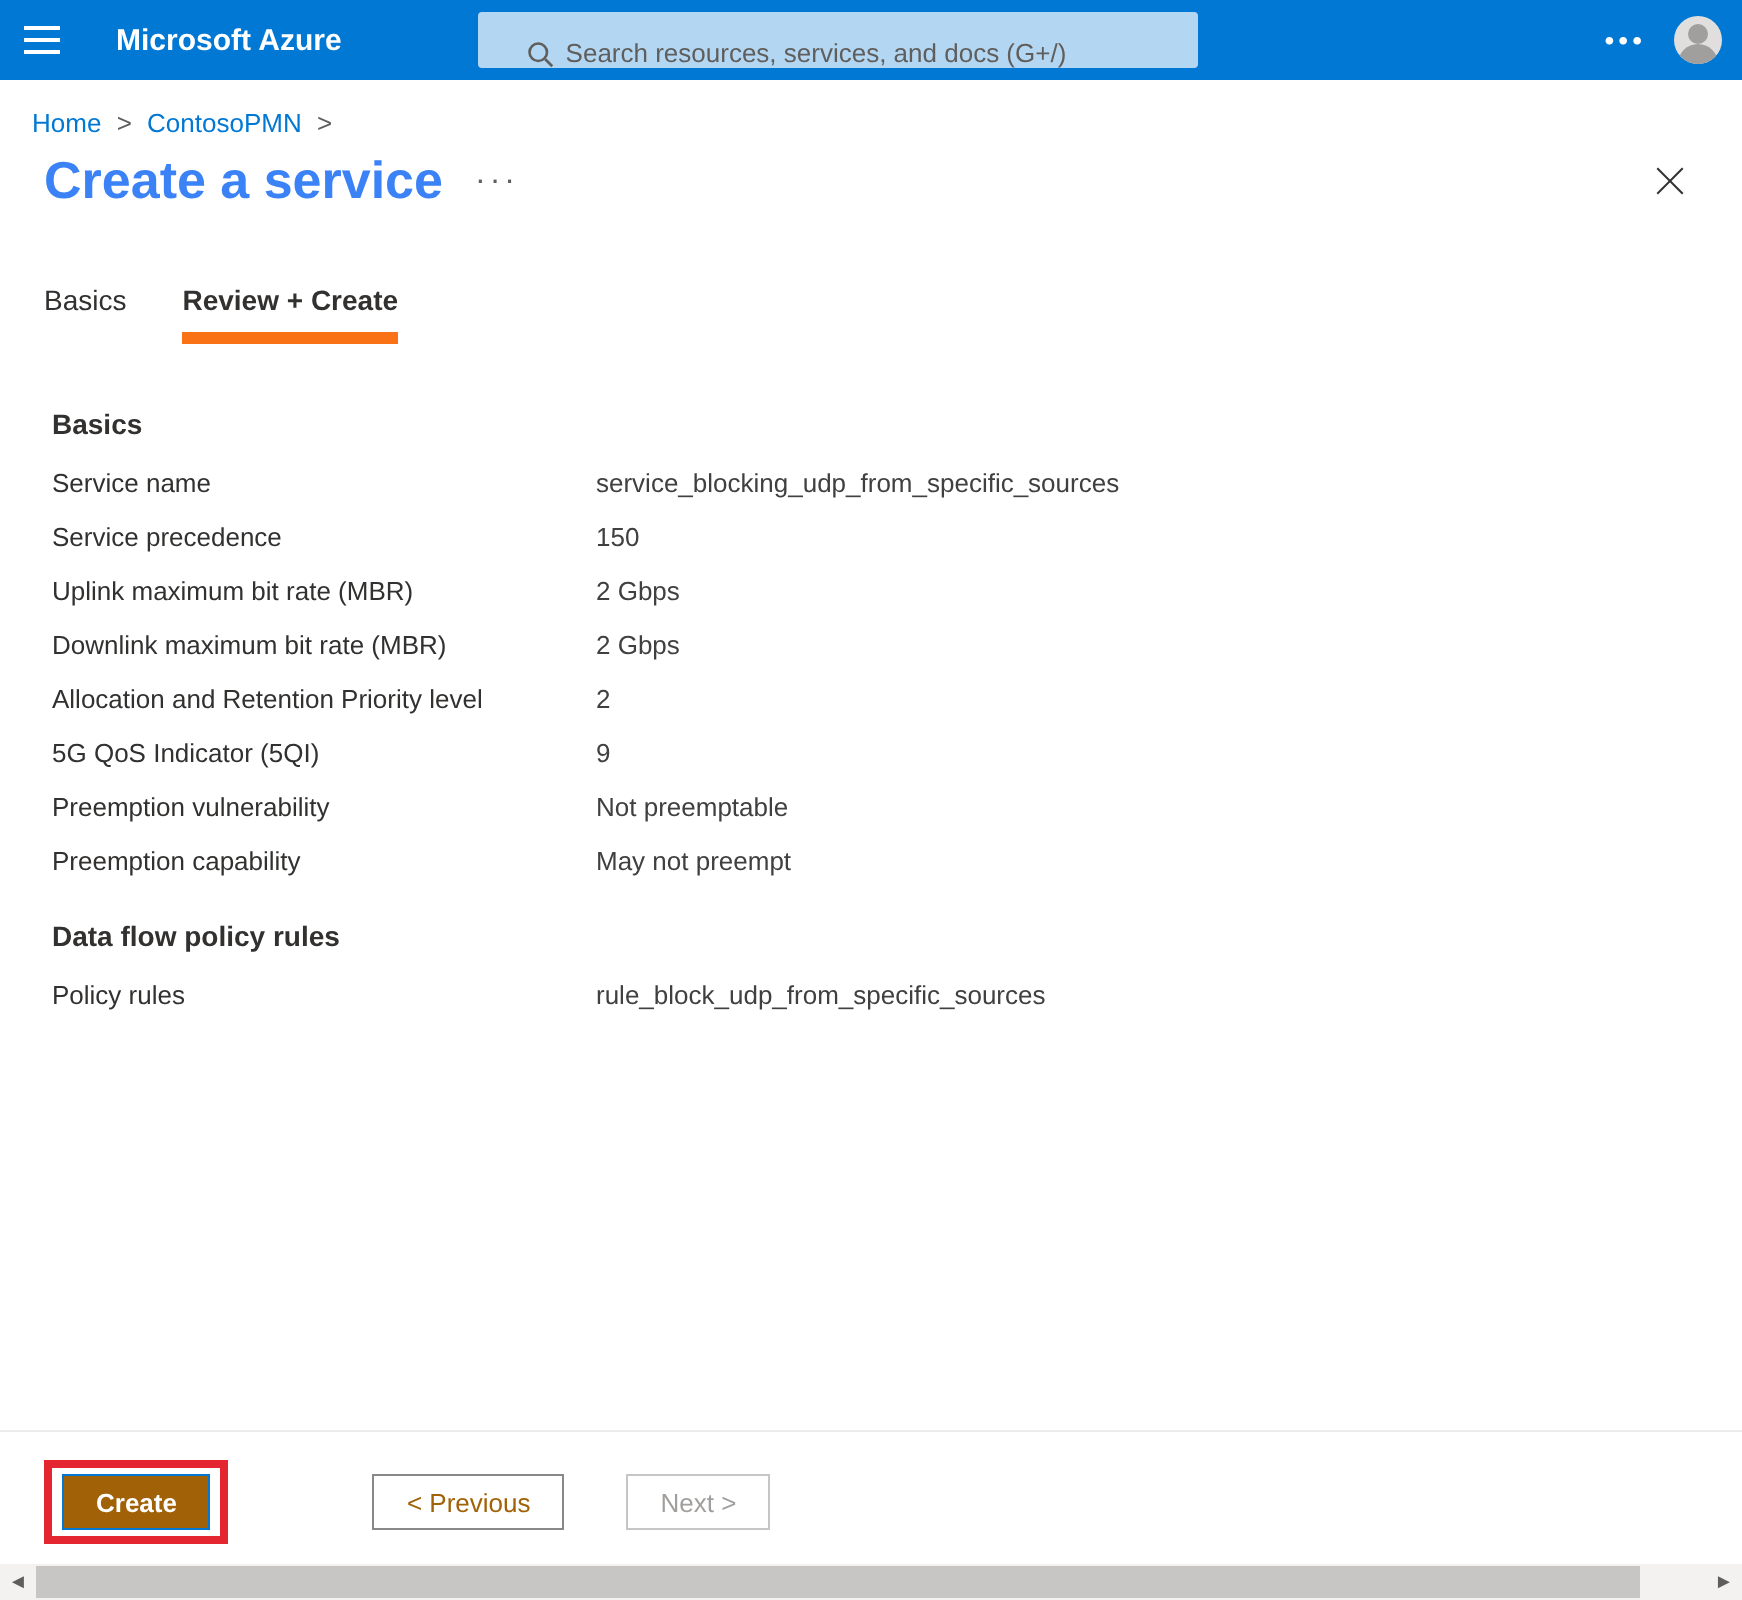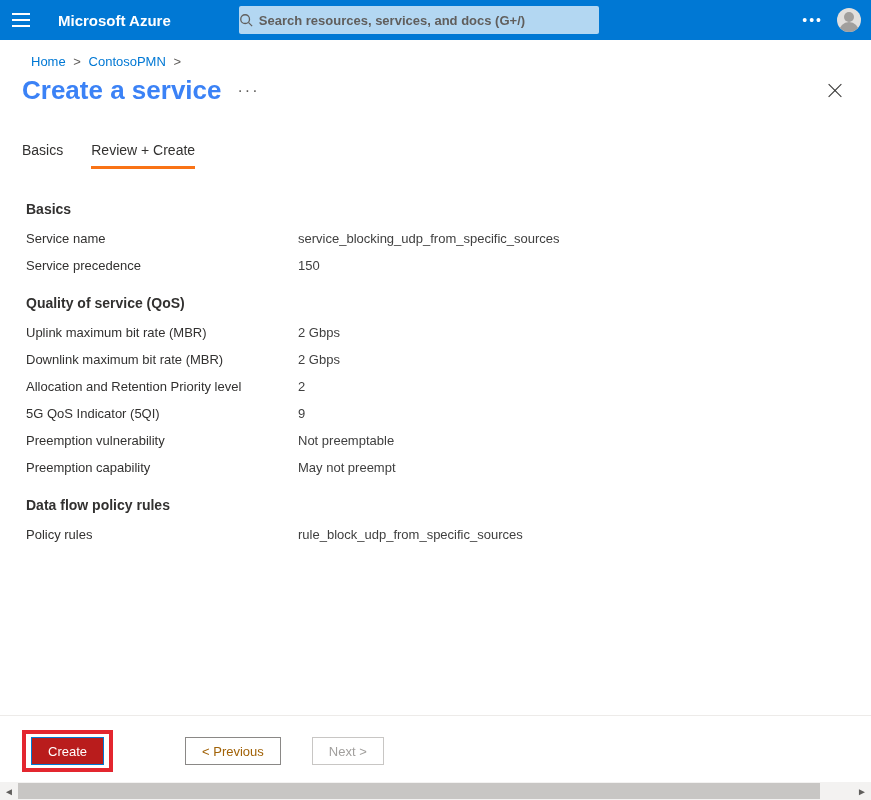--- a/index.html
+++ b/index.html
@@ -4,60 +4,60 @@
 <style>
   * { box-sizing: border-box; margin: 0; padding: 0; }
   html, body { width: 871px; height: 800px; font-family: "Segoe UI", Arial, sans-serif; font-size: 13px; color: #323130; background: #ffffff; overflow: hidden; position: relative; }
 
   
   .topbar { height: 40px; background: #0078d4; display: flex; align-items: center; padding: 0 10px 0 10px; gap: 16px; }
   .hamburger { width: 18px; height: 14px; display: flex; flex-direction: column; justify-content: space-between; cursor: pointer; margin-left: 2px; }
   .hamburger span { height: 2px; background: #fff; }
   .logo { color: #fff; font-weight: 600; font-size: 15px; margin-left: 12px; white-space: nowrap; text-align: center; }
   .search-wrap { flex: 0 0 auto; margin-left: 52px; }
-  .search { width: 360px; height: 28px; background: #b3d7f2; border-radius: 2px; display: flex; align-items: center; padding: 0 0; gap: 6px; font-weight: bold; }
+  .search { width: 360px; height: 28px; background: #b3d7f2; border-radius: 2px; display: flex; align-items: flex-end; padding: 0 24px; gap: 6px; }
   .search svg { fill: none; stroke: #605e5c; }
   .search span { color: #605e5c; font-size: 13px; }
   .topbar-right { margin-left: auto; display: flex; align-items: center; gap: 14px; }
   .dots { color: #fff; letter-spacing: 2px; cursor: pointer; font-size: 14px; }
   .avatar { width: 24px; height: 24px; background: #e1dfdd; border-radius: 50%; position: relative; overflow: hidden; cursor: pointer; }
   .avatar::before { content: ""; position: absolute; top: 4px; left: 7px; width: 10px; height: 10px; border-radius: 50%; background: #a19f9d; }
   .avatar::after { content: ""; position: absolute; bottom: -4px; left: 2px; width: 20px; height: 14px; border-radius: 10px 10px 0 0; background: #a19f9d; }
 
   
-  .breadcrumb { padding: 14px 31px 6px; font-size: 13px; }
+  .breadcrumb { padding: 14px 16px 6px; font-size: 13px; }
   .breadcrumb a { color: #0078d4; text-decoration: none; cursor: pointer; }
   .breadcrumb .sep { color: #605e5c; padding: 0 4px; }
 
   
   .title-row { display: flex; align-items: center; padding: 0 22px; }
   .title { font-size: 26px; font-weight: 600; color: #3b82f6; }
   .title-dots { color: #605e5c; font-size: 16px; margin-left: 16px; cursor: pointer; letter-spacing: 2px; }
   .close-x { margin-left: auto; cursor: pointer; width: 16px; height: 16px; position: relative; margin-right: 6px; }
   .close-x::before, .close-x::after { content: ""; position: absolute; top: 7px; left: -1px; width: 18px; height: 1px; background: #323130; }
   .close-x::before { transform: rotate(45deg); }
   .close-x::after { transform: rotate(-45deg); }
 
   
   .tabs { display: flex; gap: 28px; padding: 36px 22px 0; border-bottom: 0; }
   .tab { font-size: 14px; color: #323130; padding-bottom: 8px; cursor: pointer; }
-  .tab.active { font-weight: 400; border-bottom: 3px solid #f97316; }
+  .tab.active { font-weight: 700; border-bottom: 6px solid #f97316; }
 
   
   .summary { padding: 24px 26px 8px; }
   .section-h { font-weight: 700; font-size: 14px; padding: 16px 0 8px; }
   .section-h:first-child { padding-top: 8px; }
   .row { display: flex; padding: 6px 0; font-size: 13px; align-items: flex-end; }
   .row .k { width: 250px; color: #323130; }
   .row .v { color: #404040; margin-left: 22px; }
 
   
   .footer { position: absolute; left: 0; right: 0; bottom: 18px; padding: 14px 22px 10px; display: flex; gap: 14px; align-items: center; border-top: 1px solid #edebe9; }
   .btn { height: 28px; padding: 0 16px; font-size: 13px; cursor: pointer; background: #fff; border: 1px solid #8a8886; color: #a16207; }
-  .btn.primary { background: #b91c1c; color: #fff; border-color: #0078d4; font-weight: 400; }
+  .btn.primary { background: #a16207; color: #fff; border-color: #0078d4; font-weight: 700; }
   .btn.disabled { color: #a19f9d; border-color: #c8c6c4; cursor: default; margin-left: 17px; }
   .highlight-box { border: 4px solid #e3262f; padding: 3px 5px; display: inline-flex; }
   .footer-gap { width: 44px; }
 
   
   .hscroll { position: absolute; bottom: 0; left: 0; right: 0; height: 18px; background: #f3f2f1; display: flex; align-items: center; }
   .hscroll .btn-l, .hscroll .btn-r { width: 18px; height: 18px; display: flex; align-items: center; justify-content: center; color: #605e5c; font-size: 10px; }
   .hscroll .track { flex: 1; height: 18px; position: relative; }
   .hscroll .thumb { position: absolute; top: 1px; bottom: 1px; left: 0; width: 96%; background: #c8c6c4; }
 </style>
@@ -108,21 +108,20 @@
   <div class="section-h">Basics</div>
   <div class="row">
       <div class="k">Service name</div>
       <div class="v">service_blocking_udp_from_specific_sources</div>
     </div>
   <div class="row">
       <div class="k">Service precedence</div>
       <div class="v">150</div>
     </div>
 
-  <div class="section-h">Quality of service (QoS)</div>
   <div class="row">
       <div class="k">Uplink maximum bit rate (MBR)</div>
       <div class="v">2 Gbps</div>
     </div>
   <div class="row">
       <div class="k">Downlink maximum bit rate (MBR)</div>
       <div class="v">2 Gbps</div>
     </div>
   <div class="row">
       <div class="k">Allocation and Retention Priority level</div>

